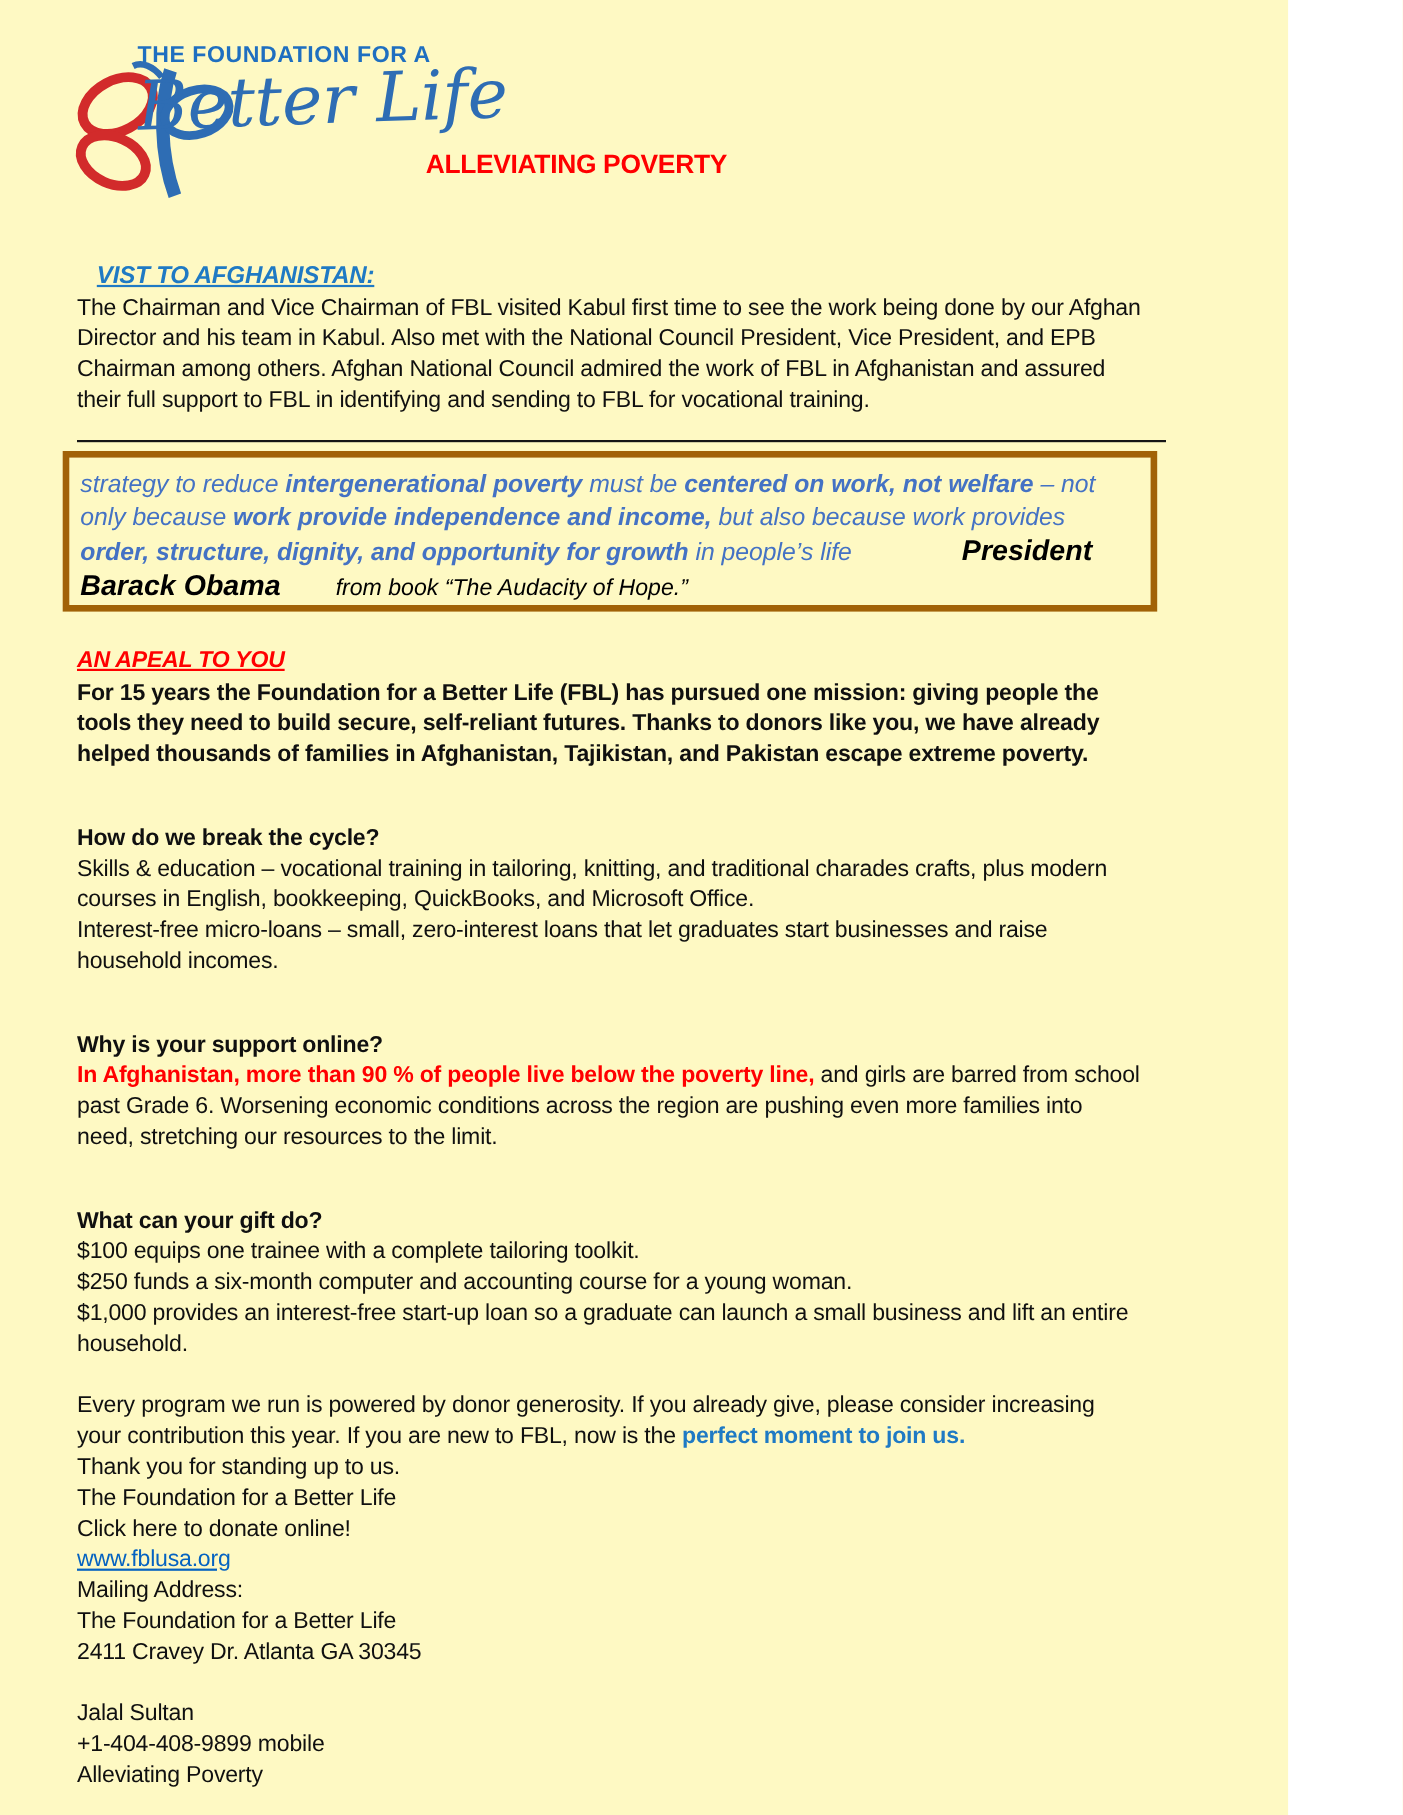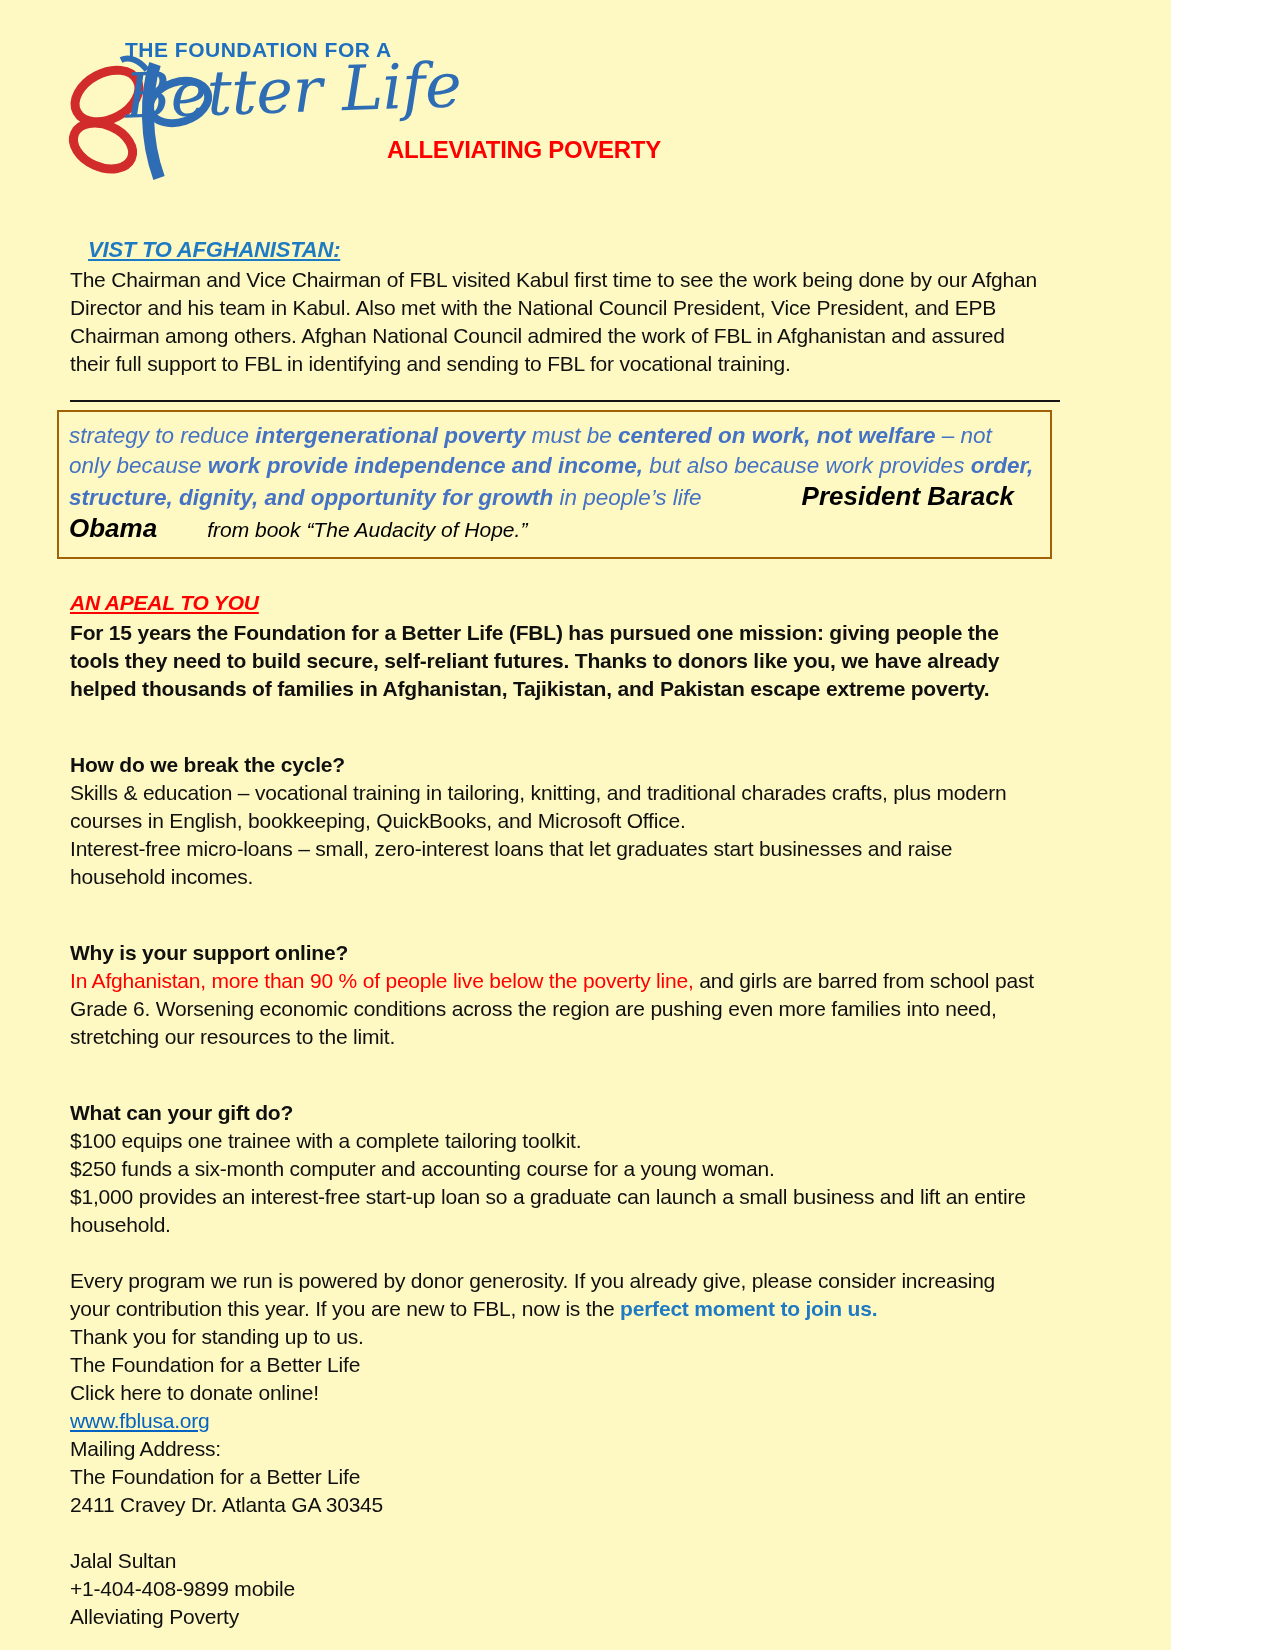--- a/index.html
+++ b/index.html
@@ -43,27 +43,27 @@
   }
   .sub-heading { font-weight:700; font-size:21px; line-height:28px;margin-top:20px; }
 
   .para { margin:0; }
   .bold-para { font-weight:700; }
   .gap { height:28px; }
 
   
   .divider { width:990px; border-bottom:2.5px solid #151515; margin:22px 0 8px 0; }
   .quote-box {
-    border:2px solid #a16207; margin:0 -14px 0 -13px; padding:9px 14px 12px 10px;
+    border:6px solid #a16207; margin:0 -14px 0 -13px; padding:9px 14px 0 10px;
     color:#4472C4; font-style:italic; font-size:22.5px; line-height:30px; letter-spacing:0;
   }
 
   
   .seg-b { font-weight:700; }
-  .seg-red-bold { color:#FF0000; font-weight:400; }
+  .seg-red-bold { color:#FF0000; font-weight:700; }
   .seg-blue-bold { color:#1F7AC4; font-weight:700; }
   .seg-obama { color:#000; font-weight:700; font-style:italic; font-size:26px; }
   .seg-book { color:#000; font-style:italic; font-size:21px; }
 
   .red-bold-line { color:#FF0000; font-weight:700; }
   .link { color:#0563C1; text-decoration:underline; cursor:pointer; }
 
   
   .footer { margin-top:42px; }
   .footer-row { display:flex; align-items:baseline;justify-content:center; }

